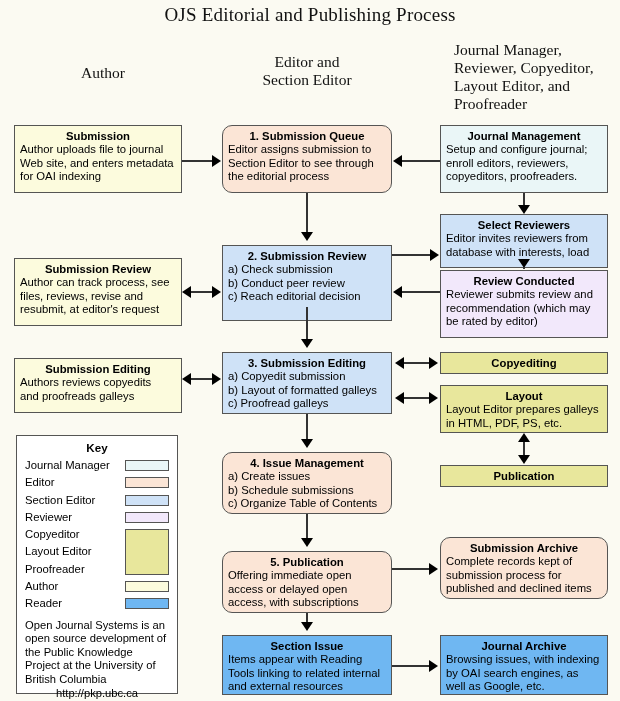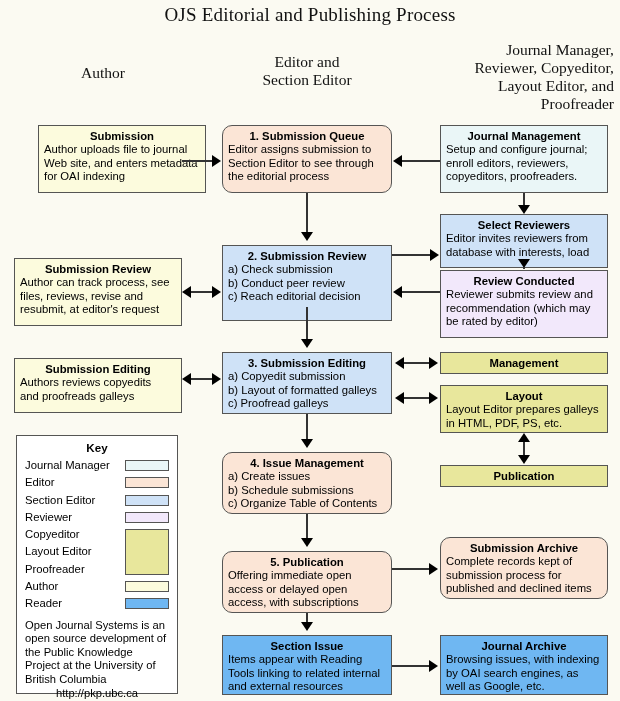--- a/index.html
+++ b/index.html
@@ -29,21 +29,21 @@
   }
   .col-head {
     position: absolute;
     font-family: "Liberation Serif", serif;
     font-size: 15.5px;
     color: #111;
     line-height: 18px;
   }
   #head-author   { left: 18px;  top: 64px;  width: 170px; text-align: center; }
   #head-editor   { left: 212px; top: 53px;  width: 190px; text-align: center; }
-  #head-others   { left: 454px; top: 41px;  width: 160px; text-align: right; }
+  #head-others   { left: 454px; top: 41px;  width: 160px; text-align: left; }
 
   
   .box {
     position: absolute;
     box-sizing: border-box;
     border: 1.6px solid #555554;
     font-size: 11.3px;
     line-height: 13.6px;
     color: #000;
     padding: 3px 5px 2px 5px;
@@ -138,21 +138,21 @@
   <div id="diagram-title">OJS Editorial and Publishing Process</div>
 
   <div class="col-head" id="head-author" style="white-space:pre-line">Author</div>
   <div class="col-head" id="head-editor" style="white-space:pre-line">Editor and
 Section Editor</div>
   <div class="col-head" id="head-others" style="white-space:pre-line">Journal Manager,
 Reviewer, Copyeditor,
 Layout Editor, and
 Proofreader</div>
 
-  <div class="box fill-author" style="left:14px; top:125px; width:168px; height:68px;margin-left:24px;">
+  <div class="box fill-author" style="left:14px; top:125px; width:168px; height:68px;">
     <span class="bt">Submission</span>
     <span class="bl">Author uploads file to journal
 Web site, and enters metadata
 for OAI indexing</span>
   </div>
 
   <div class="box fill-editor" style="left:222px; top:125px; width:170px; height:68px;">
     <span class="bt">1. Submission Queue</span>
     <span class="bl">Editor assigns submission to
 Section Editor to see through
@@ -225,21 +225,21 @@
   </div>
 
   <div class="box fill-sec" style="left:222px; top:352px; width:170px; height:62px;">
     <span class="bt">3. Submission Editing</span>
     <span class="bl">a) Copyedit submission
 b) Layout of formatted galleys
 c) Proofread galleys</span>
   </div>
 
   <div class="box fill-prod center-label" style="left:440px; top:352px; width:168px; height:22px;">
-    <span class="bt">Management</span>
+    <span class="bt">Copyediting</span>
   </div>
 
   <div class="box fill-prod" style="left:440px; top:385px; width:168px; height:48px;">
     <span class="bt">Layout</span>
     <span class="bl">Layout Editor prepares galleys
 in HTML, PDF, PS, etc.</span>
   </div>
 
   <div class="box fill-prod center-label" style="left:440px; top:465px; width:168px; height:22px;">
     <span class="bt">Publication</span>

